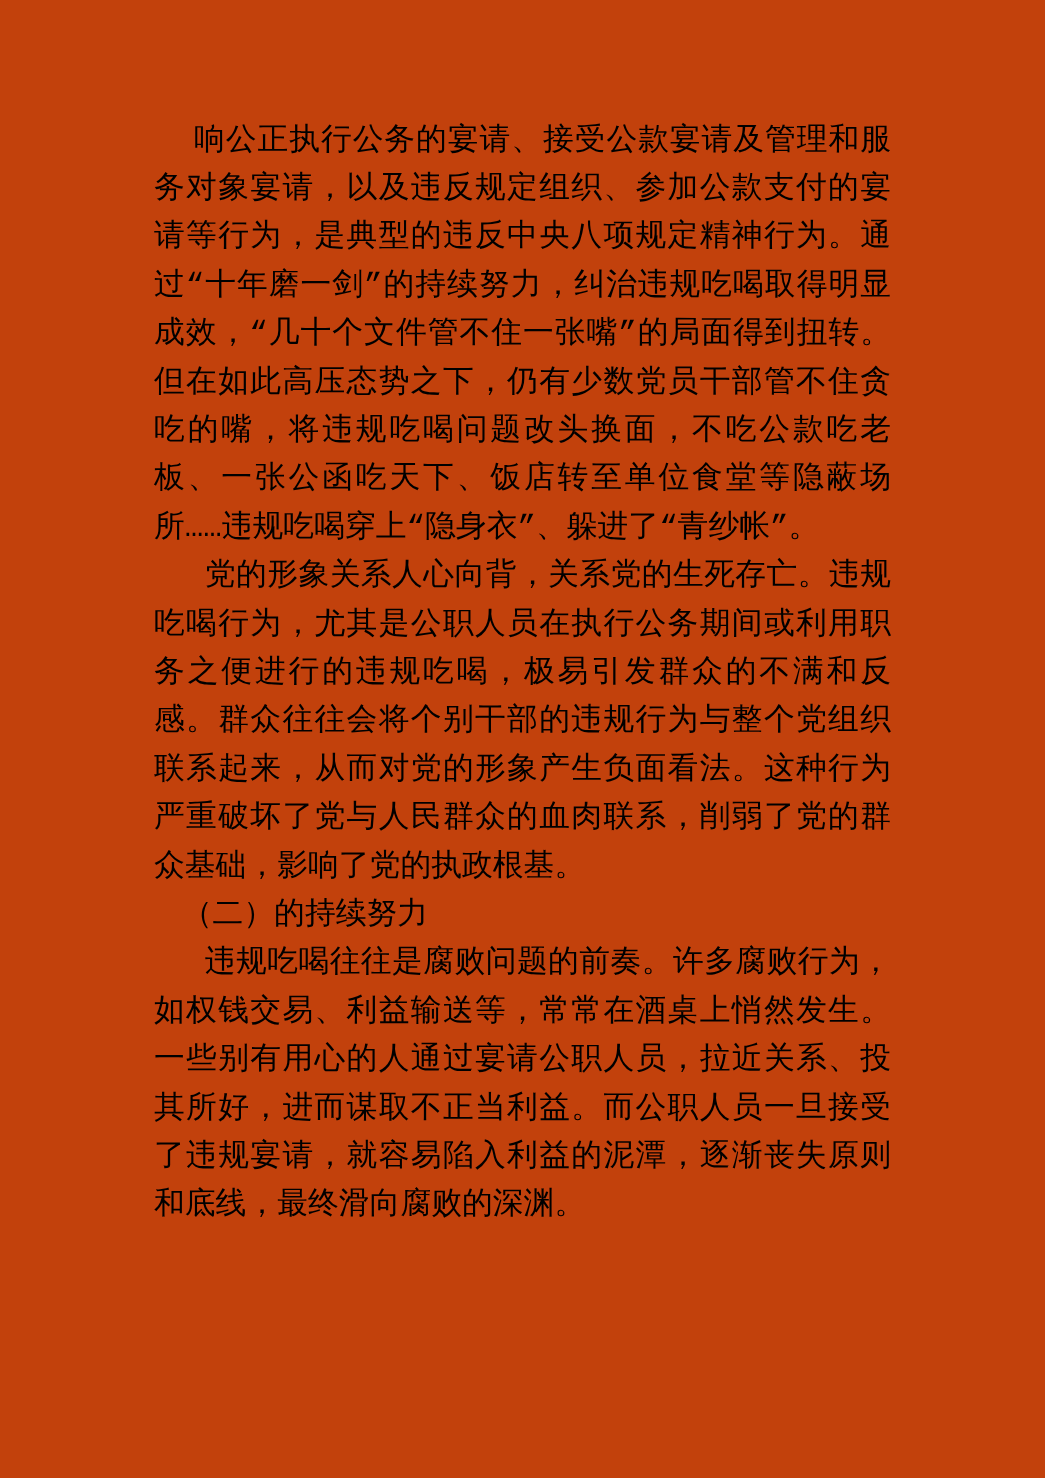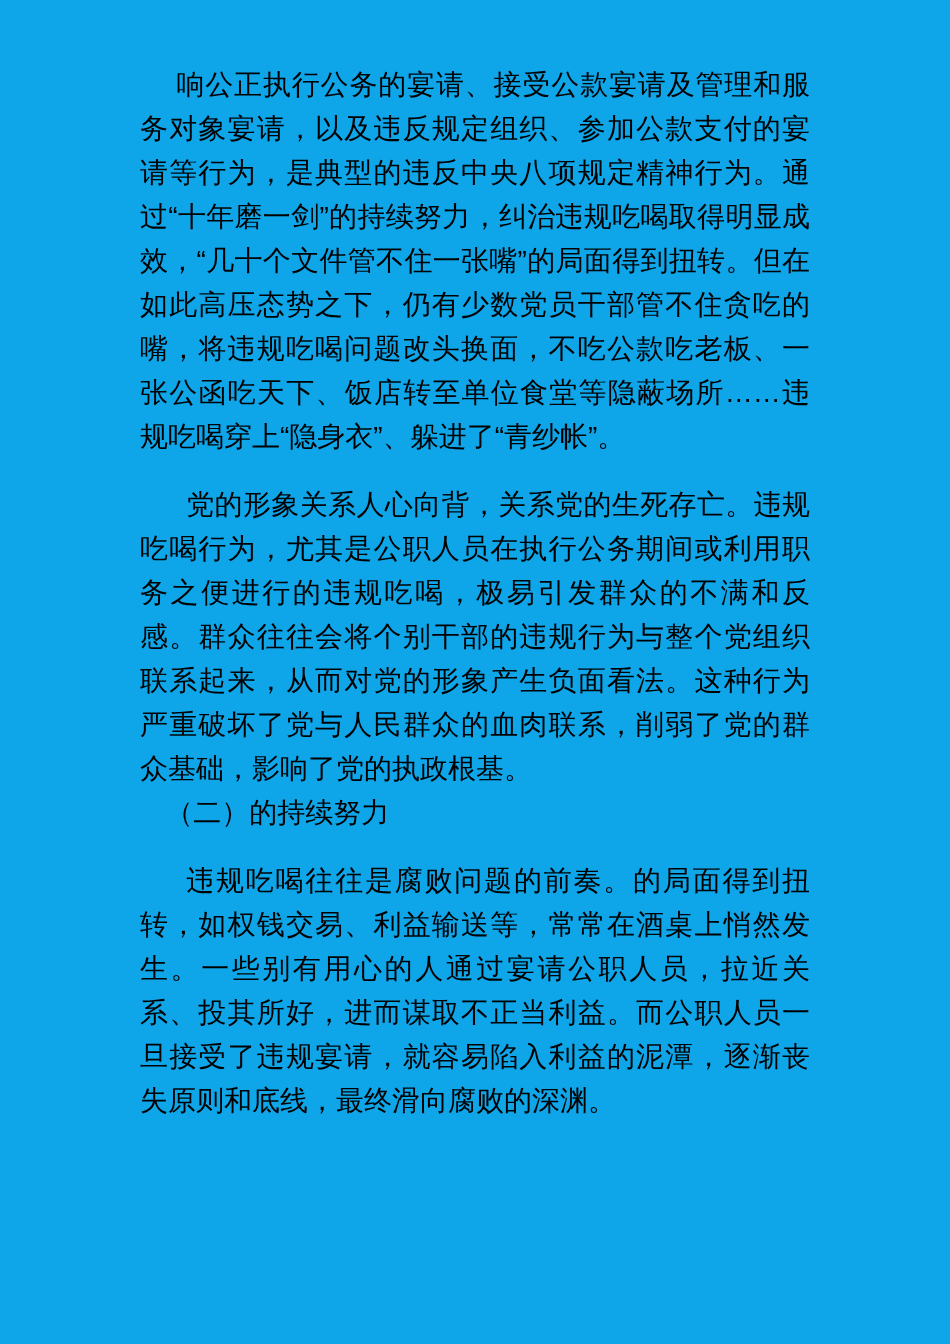--- a/index.html
+++ b/index.html
@@ -5,55 +5,54 @@
   html, body {
     margin: 0;
     padding: 0;
     background: #ffffff;
   }
   .page {
     position: relative;
     width: 950px;
     height: 1344px;
     margin: 0;
-    background: #0ea5e9;
+    background: #c2410c;
     box-sizing: border-box;
-    padding: 63px 140px 0 140px;
+    padding: 107px 140px 0 140px;
     overflow: hidden;
-    font-family: Liberation Sans, sans-serif;
+    font-family: Liberation Mono, monospace;
     color: #000000;
   }
   .para {
     margin: 0;
     padding: 0;
     font-size: 28px;
     line-height: 44px;
     text-align: justify;
     text-justify: inter-ideograph;
     letter-spacing: 0px;
     color: #000000;
     font-weight: 400;
   }
   .para.indent-first {
     text-indent: 1.3em;
   }
   .para.indent {
     text-indent: 1.65em;
-    margin-top: 24px;
   }
   .para.heading {
     text-indent: 0.9em;
     text-align: left;
   }
 </style>
 </head>
 <body>
 
 <div class="page">
   <p class="para indent-first">响公正执行公务的宴请、接受公款宴请及管理和服务对象宴请，以及违反规定组织、参加公款支付的宴请等行为，是典型的违反中央八项规定精神行为。通过“十年磨一剑”的持续努力，纠治违规吃喝取得明显成效，“几十个文件管不住一张嘴”的局面得到扭转。但在如此高压态势之下，仍有少数党员干部管不住贪吃的嘴，将违规吃喝问题改头换面，不吃公款吃老板、一张公函吃天下、饭店转至单位食堂等隐蔽场所……违规吃喝穿上“隐身衣”、躲进了“青纱帐”。</p>
 
 
   <p class="para indent">党的形象关系人心向背，关系党的生死存亡。违规吃喝行为，尤其是公职人员在执行公务期间或利用职务之便进行的违规吃喝，极易引发群众的不满和反感。群众往往会将个别干部的违规行为与整个党组织联系起来，从而对党的形象产生负面看法。这种行为严重破坏了党与人民群众的血肉联系，削弱了党的群众基础，影响了党的执政根基。</p>
 
   <p class="para heading">（二）的持续努力</p>
 
-  <p class="para indent">违规吃喝往往是腐败问题的前奏。的局面得到扭转，如权钱交易、利益输送等，常常在酒桌上悄然发生。一些别有用心的人通过宴请公职人员，拉近关系、投其所好，进而谋取不正当利益。而公职人员一旦接受了违规宴请，就容易陷入利益的泥潭，逐渐丧失原则和底线，最终滑向腐败的深渊。</p>
+  <p class="para indent">违规吃喝往往是腐败问题的前奏。许多腐败行为，如权钱交易、利益输送等，常常在酒桌上悄然发生。一些别有用心的人通过宴请公职人员，拉近关系、投其所好，进而谋取不正当利益。而公职人员一旦接受了违规宴请，就容易陷入利益的泥潭，逐渐丧失原则和底线，最终滑向腐败的深渊。</p>
 </div>
 
 </body></html>

